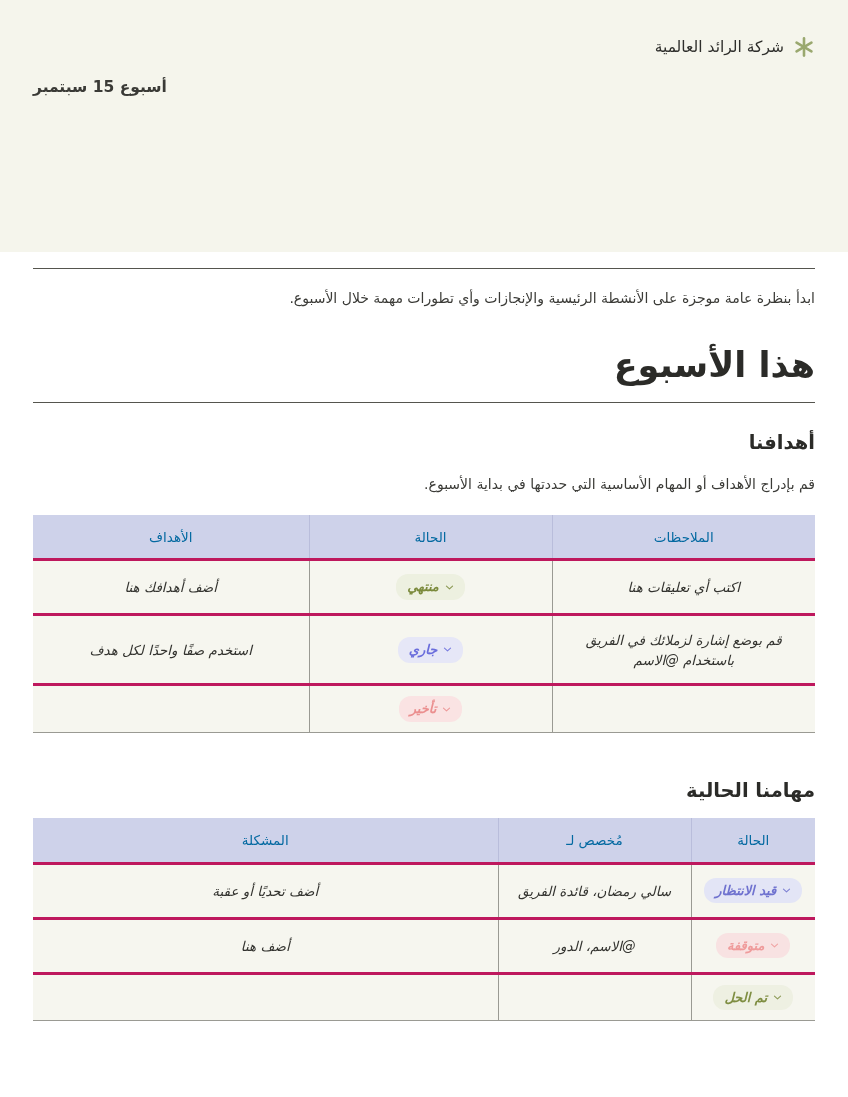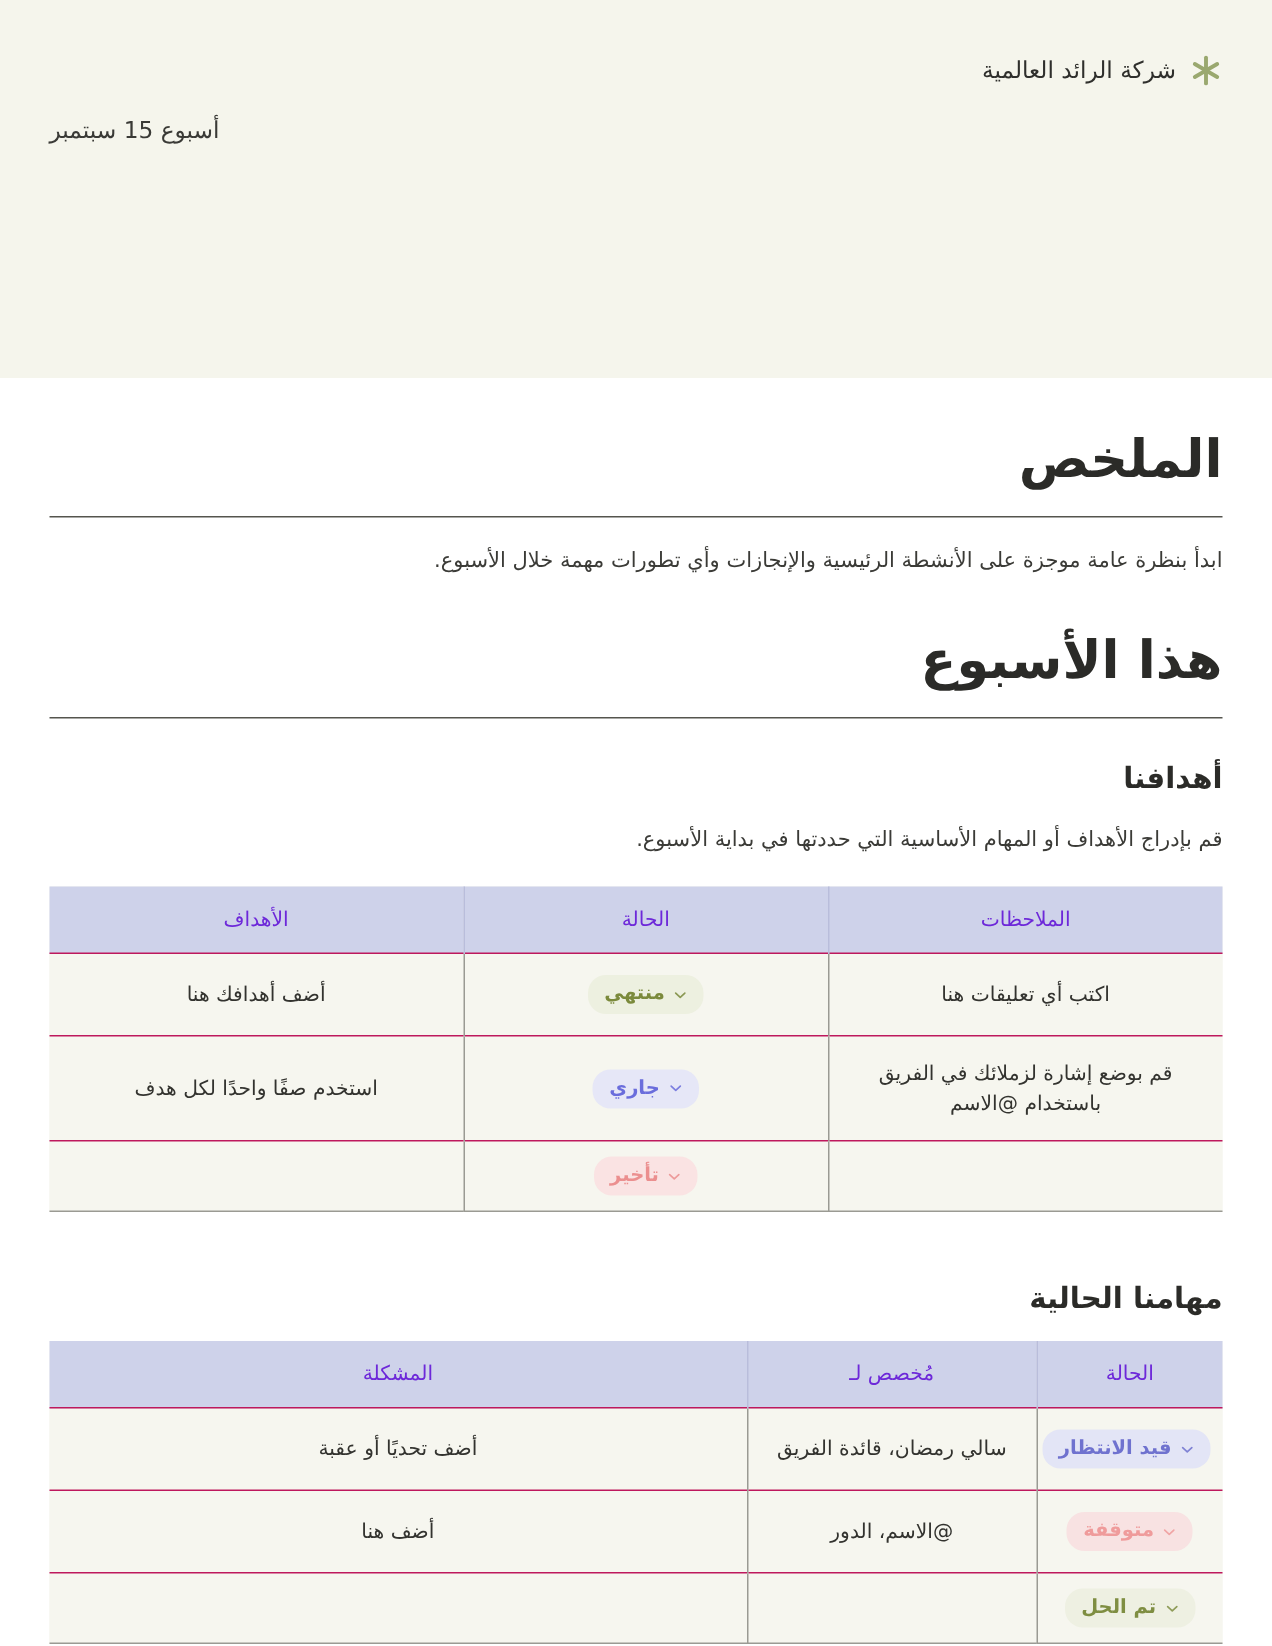--- a/index.html
+++ b/index.html
@@ -63,21 +63,21 @@
     line-height: 1.16;
     font-weight: 700;
     color: #32322f;
     letter-spacing: -0.5px;
   }
 
   .report-date {
     margin-top: 16px;
     font-size: 15.5px;
     color: #3a3a36;
-    font-weight: 400;
+    font-weight: 700;
   }
 
   
   .body-wrap {
     padding: 0 33px;
     direction: rtl;
   }
 
   .h1-section {
     font-size: 35px;
@@ -118,41 +118,42 @@
     margin-top: 18px;
     table-layout: fixed;
     background: #f6f6ef;
   }
 
   table.tbl-goals { margin-top: 19px; }
   table.tbl-tasks { margin-top: 15px; }
 
   thead th {
     background: #ced2ea;
-    color: #6d28d9;
+    color: #0369a1;
     font-size: 13.5px;
     font-weight: 400;
     text-align: center;
     height: 45px;
     padding: 6px 10px;
     border-left: 1px solid #b9bddb;
     border-right: 1px solid #b9bddb;
   }
   thead th:first-child { border-right: none; }
   thead th:last-child  { border-left: none; }
 
   tbody td {
     background: #f6f6ef;
     font-size: 13.5px;
     color: #33332f;
     line-height: 1.5;
     padding: 12px 14px;
-    border-top: 1px solid #be185d;
+    border-top: 3px solid #be185d;
     border-left: 1px solid #9a9a93;
     vertical-align: middle;
+    font-style: italic;
   }
   tbody td:first-child { border-left: 1px solid #9a9a93; }
   tbody td:last-child  { border-left: none; }
   tbody tr:last-child td { border-bottom: 1px solid #9a9a93; }
 
   .cell-text   { text-align: center; }
   .cell-status { text-align: center; padding: 10px 8px; }
 
   .r-h55 { height: 55px; }
   .r-h70 { height: 70px; }
@@ -216,21 +217,20 @@
         </svg>
       </span>
       <span class="brand-name">شركة الرائد العالمية</span>
     </div>
 
     <div class="report-date">أسبوع 15 سبتمبر</div>
   </div>
 
   <div class="body-wrap">
 
-    <div class="h1-section">الملخص</div>
     <div class="rule"></div>
     <div class="para">ابدأ بنظرة عامة موجزة على الأنشطة الرئيسية والإنجازات وأي تطورات مهمة خلال الأسبوع.</div>
 
     <div class="h1-section">هذا الأسبوع</div>
     <div class="rule"></div>
 
     <div class="h2-section tight">أهدافنا</div>
     <div class="para">قم بإدراج الأهداف أو المهام الأساسية التي حددتها في بداية الأسبوع.</div>
 
     <table class="tbl-goals">

